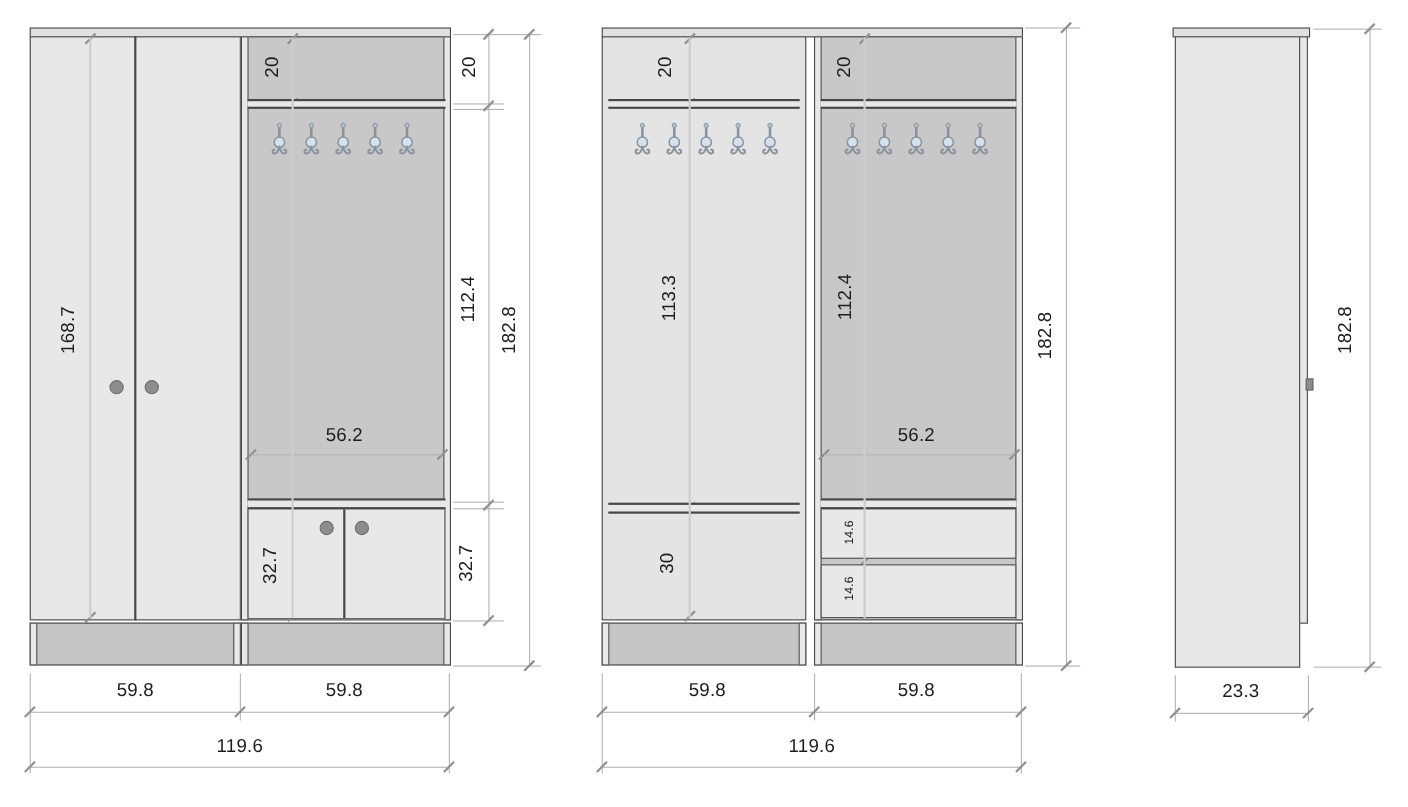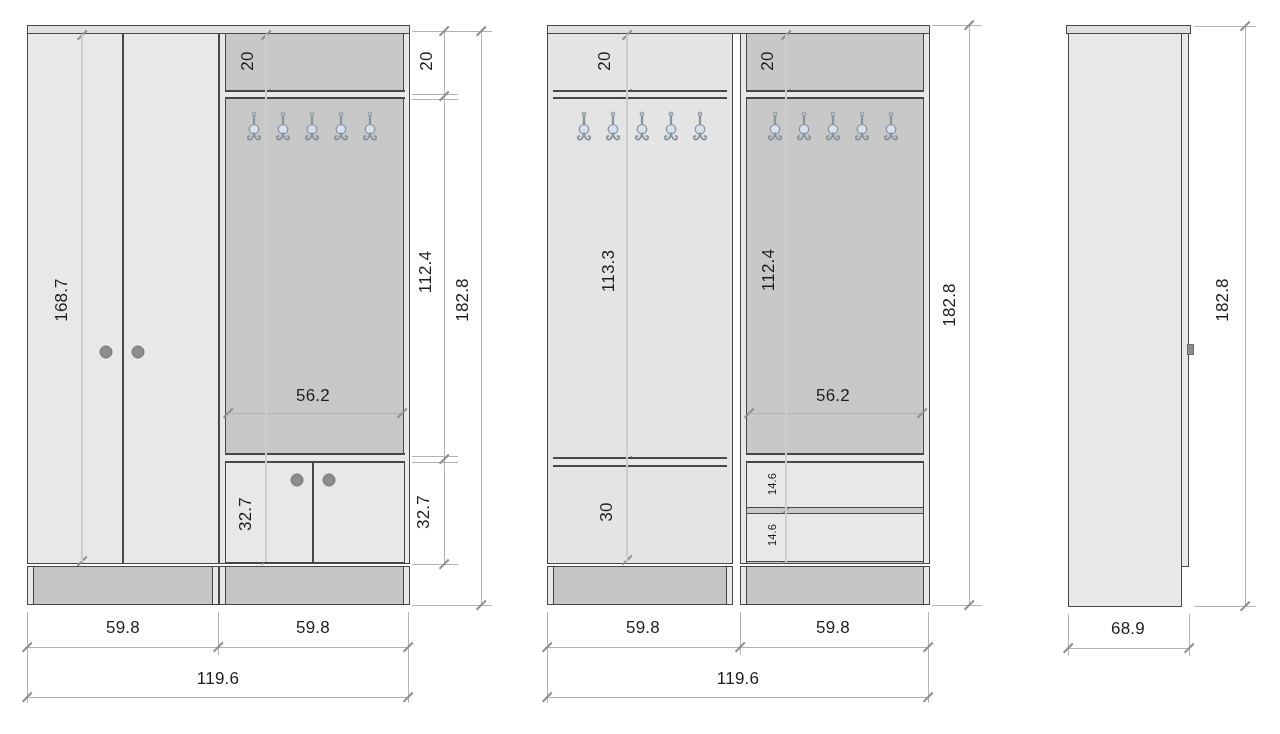--- a/index.html
+++ b/index.html
@@ -249,16 +249,16 @@
     <div class="p dline" style="left:1245px;top:26px;width:1px;height:580px"></div>
     <div class="tick" style="left:1245px;top:26px"></div>
     <div class="tick" style="left:1245px;top:606px"></div>
     <div class="lbl rot" style="left:1223px;top:300px">182.8</div>
 
     <div class="p dline" style="left:1068px;top:614px;width:1px;height:42px"></div>
     <div class="p dline" style="left:1189px;top:614px;width:1px;height:42px"></div>
     <div class="p dline" style="left:1068px;top:648px;width:122px;height:1px"></div>
     <div class="tick" style="left:1068px;top:648px"></div>
     <div class="tick" style="left:1189px;top:648px"></div>
-    <div class="lbl" style="left:1128px;top:629px">68.9</div>
+    <div class="lbl" style="left:1128px;top:629px">23.3</div>
   </div>
 
 </div>
 
 </body></html>

